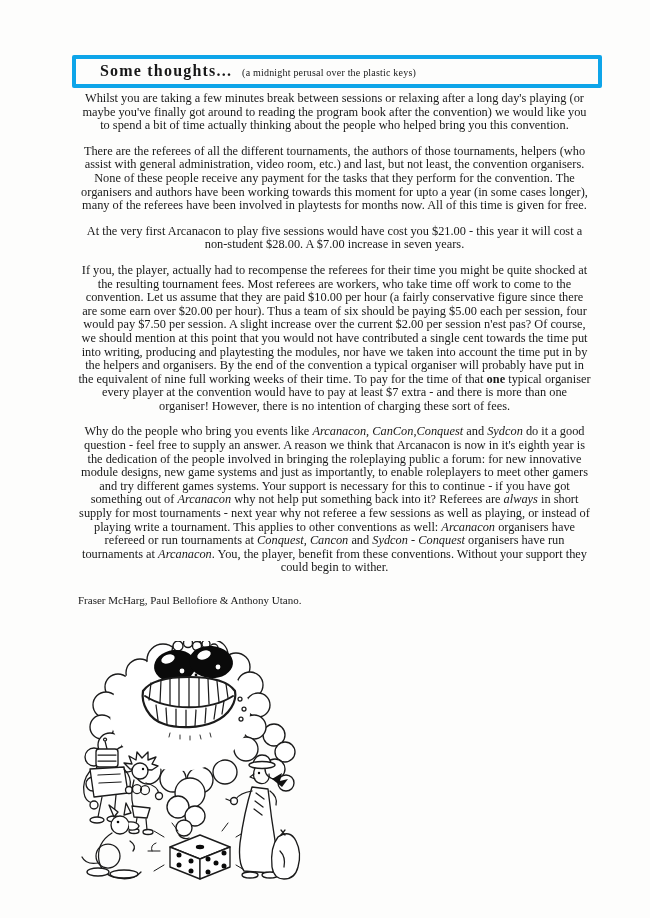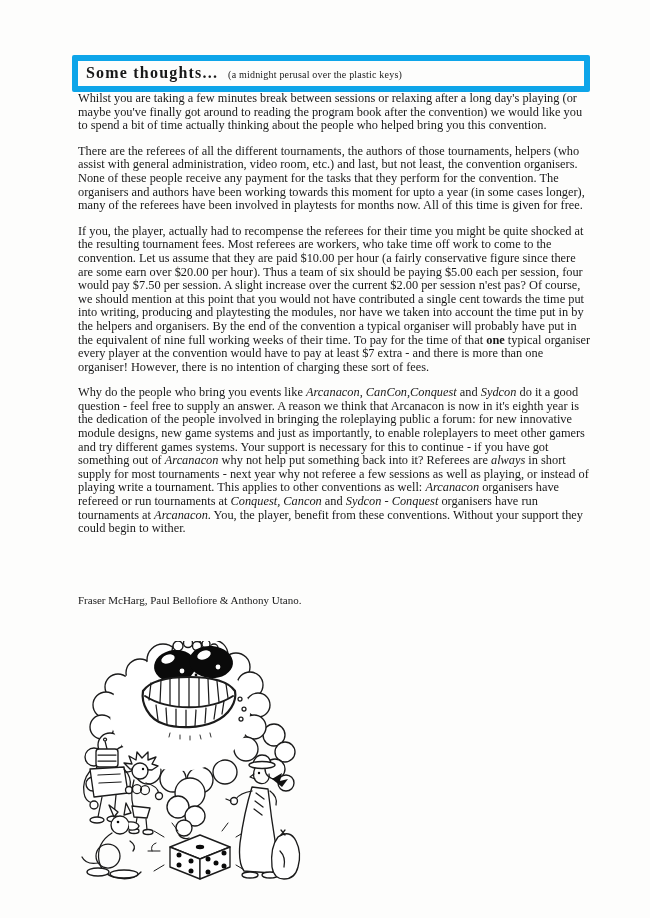--- a/index.html
+++ b/index.html
@@ -3,28 +3,28 @@
 <meta charset="utf-8">
 <style>
   html,body{margin:0;padding:0;background:#ffffff;}
   .page{
     position:relative;width:650px;height:918px;background:#fdfdfc;
     font-family:"Liberation Serif","DejaVu Serif",serif;color:#181818;
     overflow:hidden;
   }
   .title-box{
     position:absolute;left:72px;top:55px;width:490px;height:18px;
-    border:6px solid #0ea5e9;border-radius:2px;padding:3px 8px 4px 8px;
+    border:4px solid #0ea5e9;border-radius:2px;padding:3px 8px 4px 24px;
     background:#fdfdfc;white-space:nowrap;
   }
   .title-box .title{font-weight:bold;font-size:16px;letter-spacing:1.2px;}
   .title-box .subtitle{font-size:10px;margin-left:10px;letter-spacing:0.2px;}
   .body-text{
     position:absolute;left:78px;top:92px;width:513px;
-    font-size:12.35px;line-height:13.6px;text-align:left;
+    font-size:12.35px;line-height:13.6px;text-align:center;
   }
   .body-text p{margin:0 0 12px 0;}
   .body-text i{font-style:italic;}
   .body-text b{font-weight:bold;}
   .signature{
     position:absolute;left:78px;top:594px;font-size:11px;
   }
   .illustration{
     position:absolute;left:78px;top:641px;width:232px;height:248px;
   }
@@ -40,20 +40,21 @@
 
 <div class="page">
 
   <div class="title-box">
     <span class="title">Some thoughts...</span><span class="subtitle">(a midnight perusal over the plastic keys)</span>
   </div>
 
   <div class="body-text">
       <p><span>Whilst you are taking a few minutes break between sessions or relaxing after a long day's playing (or maybe you've finally got around to reading the program book after the convention) we would like you to spend a bit of time actually thinking about the people who helped bring you this convention.</span></p>
       <p><span>There are the referees of all the different tournaments, the authors of those tournaments, helpers (who assist with general administration, video room, etc.) and last, but not least, the convention organisers.  None of these people receive any payment for the tasks that they perform for the convention.  The organisers and authors have been working towards this moment for upto a year (in some cases longer), many of the referees have been involved in playtests for months now.  All of this time is given for free.</span></p>
+      <p><span>At the very first Arcanacon to play five sessions would have cost you $21.00 - this year it will cost a non-student $28.00.  A $7.00 increase in seven years.</span></p>
       <p><span>If you, the player, actually had to recompense the referees for their time you might be quite shocked at the resulting tournament fees.  Most referees are workers, who take time off work to come to the convention.  Let us assume that they are paid $10.00 per hour (a fairly conservative figure since there are some earn over $20.00 per hour).  Thus a team of six should be paying $5.00 each per session, four would pay $7.50 per session.  A slight increase over the current $2.00 per session n'est pas? Of course, we should mention at this point that you would not have contributed a single cent towards the time put into writing, producing and playtesting the modules, nor have we taken into account the time put in by the helpers and organisers.  By the end of the convention a typical organiser will probably have put in the equivalent of nine full working weeks of their time.  To pay for the time of that </span><b>one</b><span> typical organiser every player at the convention would have to pay at least $7 extra - and there is more than one organiser!  However, there is no intention of charging these sort of fees.</span></p>
       <p><span>Why do the people who bring you events like </span><i>Arcanacon</i><span>, </span><i>CanCon</i><span>,</span><i>Conquest</i><span> and </span><i>Sydcon</i><span> do it a good question - feel free to supply an answer.  A reason we think that Arcanacon is now in it's eighth year is the dedication of the people involved in bringing the roleplaying public a forum: for new innovative module designs, new game systems and just as importantly, to enable roleplayers to meet other gamers and try different games systems.  Your support is necessary for this to continue - if you have got something out of </span><i>Arcanacon</i><span> why not help put something back into it?  Referees are </span><i>always</i><span> in short supply for most tournaments - next year why not referee a few sessions as well as playing, or instead of playing write a tournament.  This applies to other conventions as well:  </span><i>Arcanacon</i><span> organisers have refereed or run tournaments at </span><i>Conquest, Cancon</i><span> and </span><i>Sydcon</i><span> - </span><i>Conquest</i><span> organisers have run tournaments at </span><i>Arcanacon</i><span>.  You, the player, benefit from these conventions.  Without your support they could begin to wither.</span></p>
     </div>
 
   <div class="signature">Fraser McHarg, Paul Bellofiore &amp; Anthony Utano.</div>
 
   <svg class="illustration" viewBox="0 0 232 248" xmlns="http://www.w3.org/2000/svg">
 
     <g>
 

